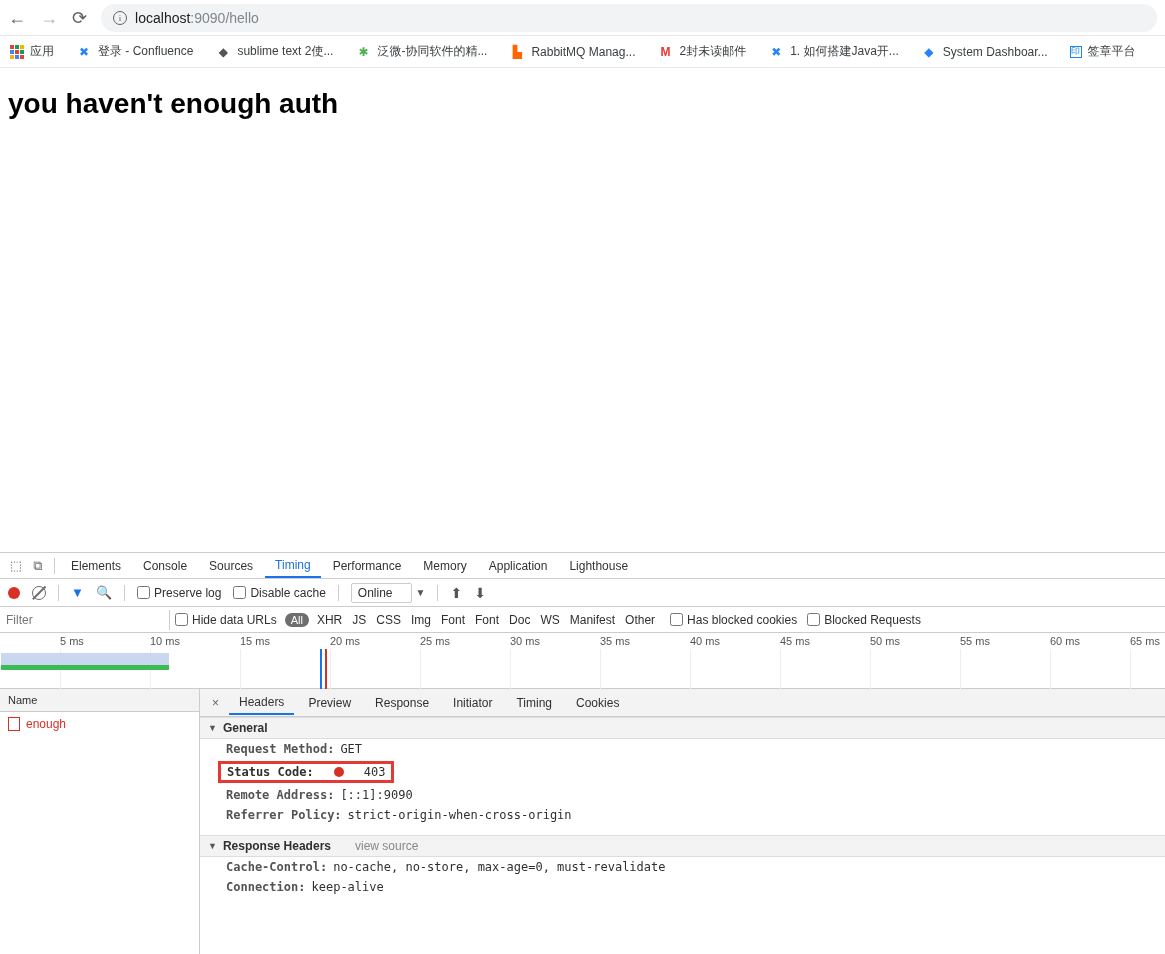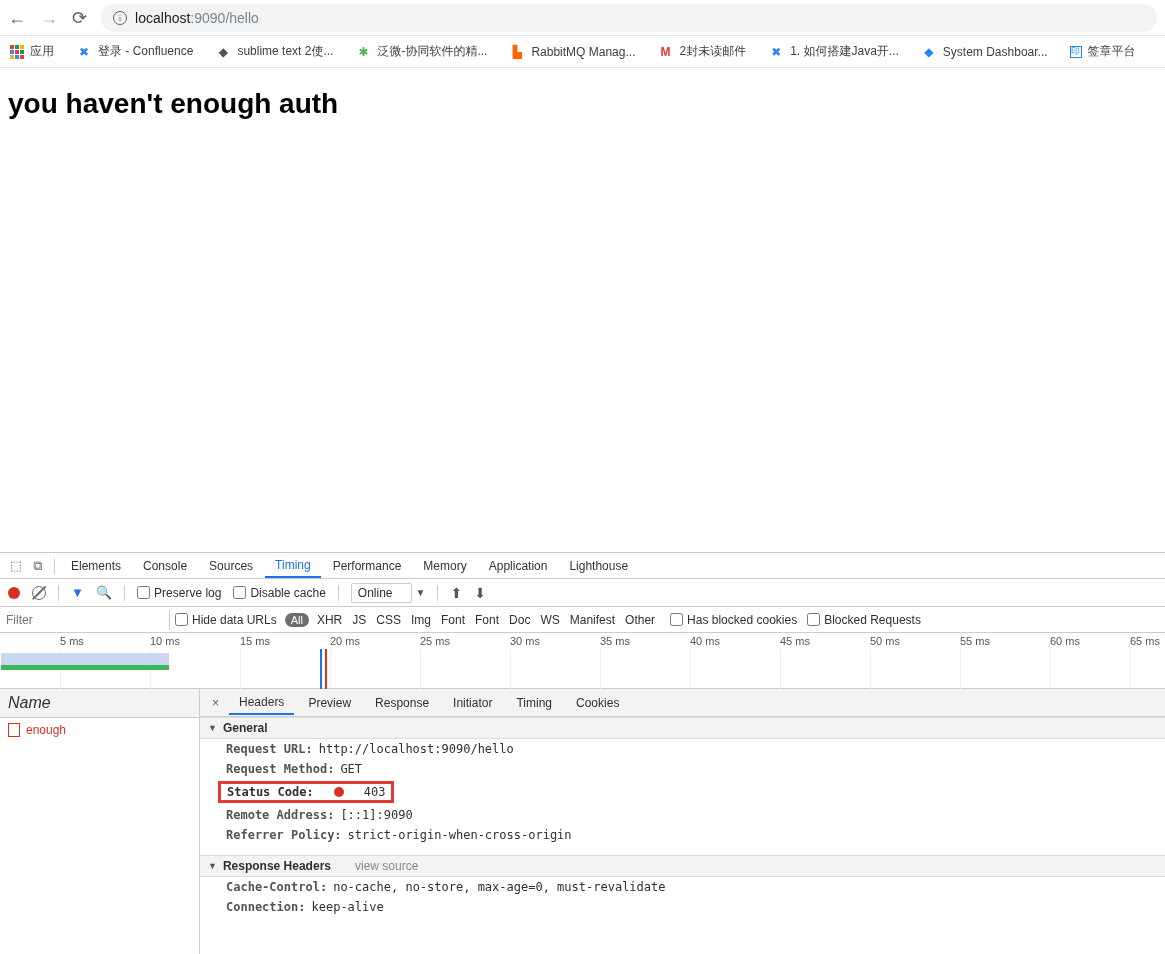--- a/index.html
+++ b/index.html
@@ -54,21 +54,21 @@
   .timeline .ticks { display:flex; position:absolute; top:2px; width:100%; }
   .timeline .tick { position:absolute; }
   .timeline .tick::before{content:"";position:absolute;left:0;top:14px;width:1px;height:40px;background:#eee;}
   .timeline .bar1 { position:absolute; top:20px; left:1px; width:168px; height:12px; background:#c9d8f0; }
   .timeline .bar2 { position:absolute; top:32px; left:1px; width:168px; height:5px; background:#3cba54; }
   .timeline .red-line { position:absolute; top:16px; left:325px; width:2px; height:40px; background:#d93025;}
   .timeline .blue-line { position:absolute; top:16px; left:320px; width:2px; height:40px; background:#1a73e8;}
   
   .dt-body { flex:1; display:flex; min-height:0; }
   .req-list { width:200px; border-right:1px solid #ccc; display:flex; flex-direction:column; }
-  .req-list .hdr { padding:5px 8px; border-bottom:1px solid #ccc; background:#f3f3f3; font-size:16px;font-style:italic;}
+  .req-list .hdr { padding:5px 8px; border-bottom:1px solid #ccc; background:#f3f3f3; font-size:11px;}
   .req-list .row { padding:5px 8px; display:flex; align-items:center; gap:6px; font-size:12px; cursor:pointer;}
   .req-list .row .doc-ico { width:12px;height:14px;border:1px solid #d93025; position:relative;}
   .req-list .row .name { color:#d93025; }
   
   .detail { flex:1; display:flex; flex-direction:column; min-width:0;}
   .detail-tabs { height:28px; display:flex; align-items:center; border-bottom:1px solid #ccc; padding:0 6px; gap:4px; font-size:12px; background:#f3f3f3;}
   .detail-tabs .close { padding:0 6px; color:#666; cursor:pointer;}
   .detail-tabs .dtab { padding:4px 10px; cursor:pointer; background:#f3f3f3;}
   .detail-tabs .dtab.active { color:#333; border-bottom:2px solid #1a73e8; background:#f3f3f3;}
   
@@ -256,24 +256,20 @@
         <span class="dtab">Initiator</span>
         <span class="dtab">Timing</span>
         <span class="dtab">Cookies</span>
       </div>
       <div class="detail-body">
         <div class="section-hdr">
             <span class="tri">▼</span>
             <span>General</span>
           </div>
         <div class="kv">
-            <span class="k">Request URL:</span>
-            <span class="v">http://localhost:9090/hello</span>
-          </div>
-        <div class="kv">
             <span class="k">Request Method:</span>
             <span class="v">GET</span>
           </div>
         <div><span class="status-row">
               <span class="k">Status Code:</span>
               <span class="dot"></span>
               <span class="v">403</span>
             </span></div>
         <div class="kv">
             <span class="k">Remote Address:</span>

